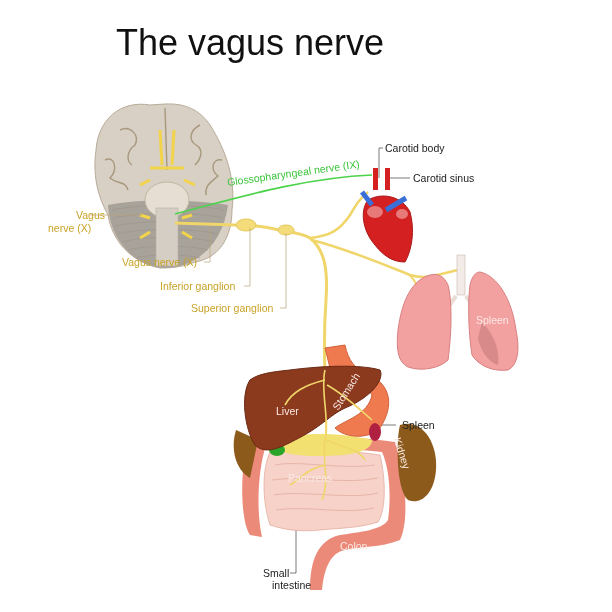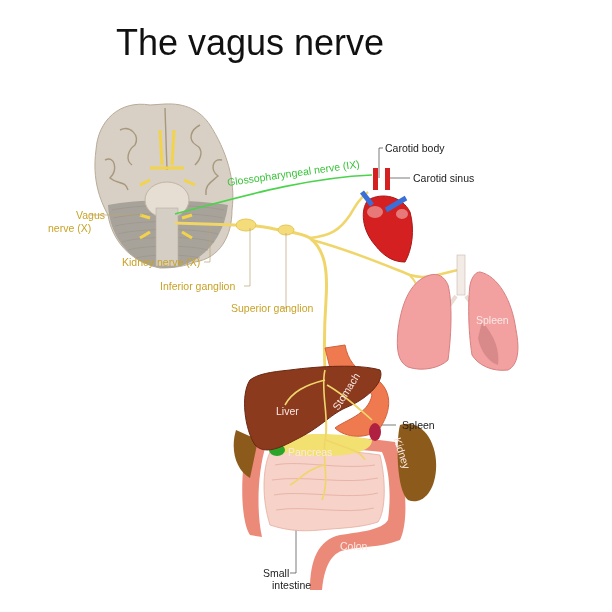--- a/index.html
+++ b/index.html
@@ -130,27 +130,27 @@
     <path d="M325,370 C320,390 330,420 325,440 C322,460 330,480 322,500"></path>
     <path d="M325,380 C305,385 292,392 285,405"></path>
     <path d="M327,385 C345,395 360,410 372,420"></path>
     <path d="M326,440 C345,448 360,450 365,460"></path>
     <path d="M324,465 C305,470 300,480 290,485"></path>
   </g>
 </svg>
 
 <div class="lbl gold" style="left:48px;top:209px;margin-left:28px;">Vagus</div>
 <div class="lbl gold" style="left:48px;top:222px;">nerve (X)</div>
-<div class="lbl gold" style="left:122px;top:256px;">Kidney nerve (X)</div>
+<div class="lbl gold" style="left:122px;top:256px;">Vagus nerve (X)</div>
 <div class="lbl gold" style="left:160px;top:280px;">Inferior ganglion</div>
-<div class="lbl gold" style="left:191px;top:302px;margin-left:40px;">Superior ganglion</div>
+<div class="lbl gold" style="left:191px;top:302px;">Superior ganglion</div>
 <div class="lbl green" style="left:228px;top:176px;transform:rotate(-8deg);transform-origin:left bottom;">Glossopharyngeal nerve (IX)</div>
 <div class="lbl dark" style="left:385px;top:142px;">Carotid body</div>
 <div class="lbl dark" style="left:413px;top:172px;">Carotid sinus</div>
 <div class="lbl white" style="left:476px;top:314px;">Spleen</div>
 <div class="lbl white" style="left:276px;top:405px;">Liver</div>
 <div class="lbl white" style="left:340px;top:400px;transform:rotate(-58deg);transform-origin:left bottom;">Stomach</div>
 <div class="lbl dark" style="left:402px;top:419px;">Spleen</div>
 <div class="lbl white" style="left:403px;top:436px;transform:rotate(72deg);transform-origin:left top;">Kidney</div>
-<div class="lbl white" style="left:288px;top:446px;">Pancreas</div>
+<div class="lbl white" style="left:288px;top:472px;">Pancreas</div>
 <div class="lbl white" style="left:340px;top:540px;">Colon</div>
 <div class="lbl dark" style="left:263px;top:567px;">Small</div>
 <div class="lbl dark" style="left:272px;top:579px;">intestine</div>
 
 </body></html>

